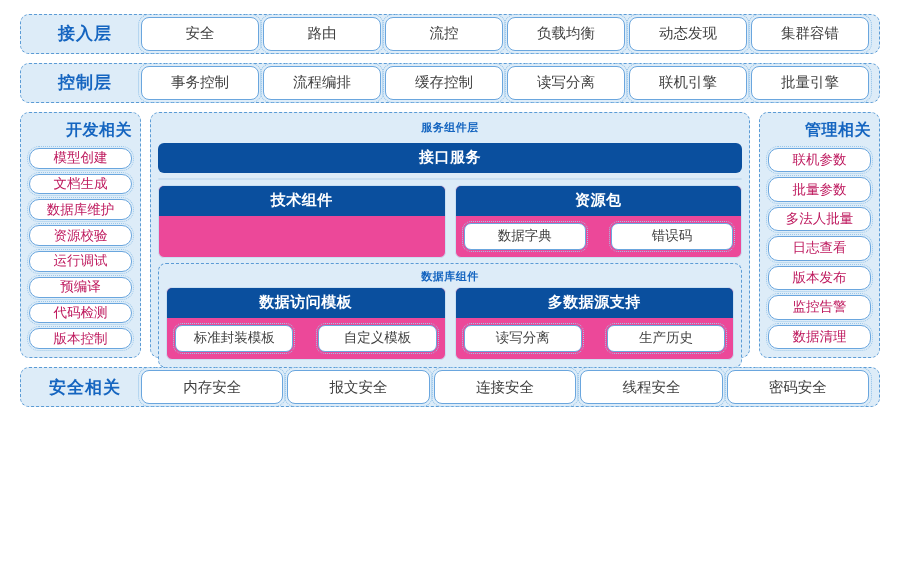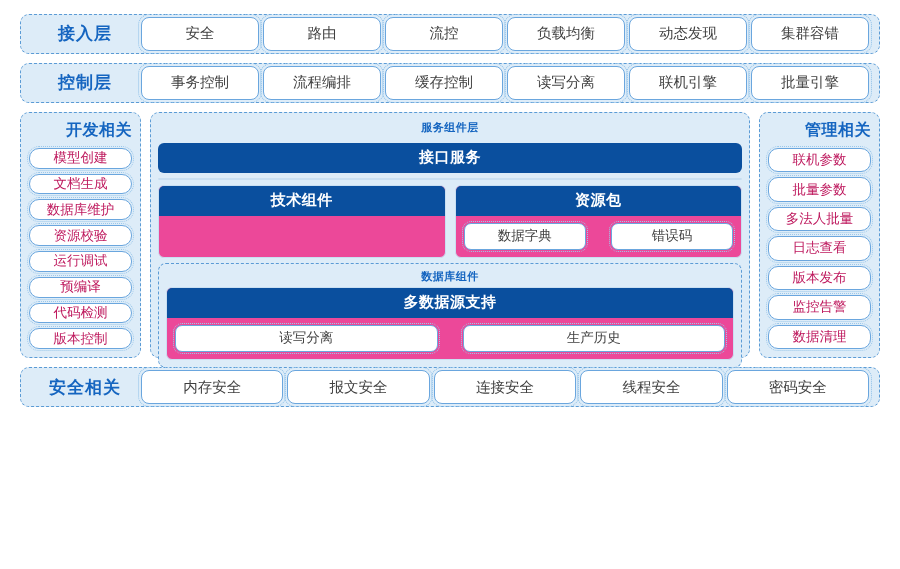--- a/index.html
+++ b/index.html
@@ -284,20 +284,27 @@
             <div class="card-item small">数据字典</div>
             <div class="card-item small">错误码</div>
           </div>
         </div>
       </div>
 
       <div class="subpanel">
         <div class="center-heading">数据库组件</div>
         <div class="pair-row">
           <div class="card">
+            <div class="card-head">数据访问模板</div>
+            <div class="card-body">
+              <div class="card-item small">标准封装模板</div>
+              <div class="card-item small">自定义模板</div>
+            </div>
+          </div>
+          <div class="card">
             <div class="card-head">多数据源支持</div>
             <div class="card-body">
               <div class="card-item small">读写分离</div>
               <div class="card-item small">生产历史</div>
             </div>
           </div>
         </div>
       </div>
 
     </div>

